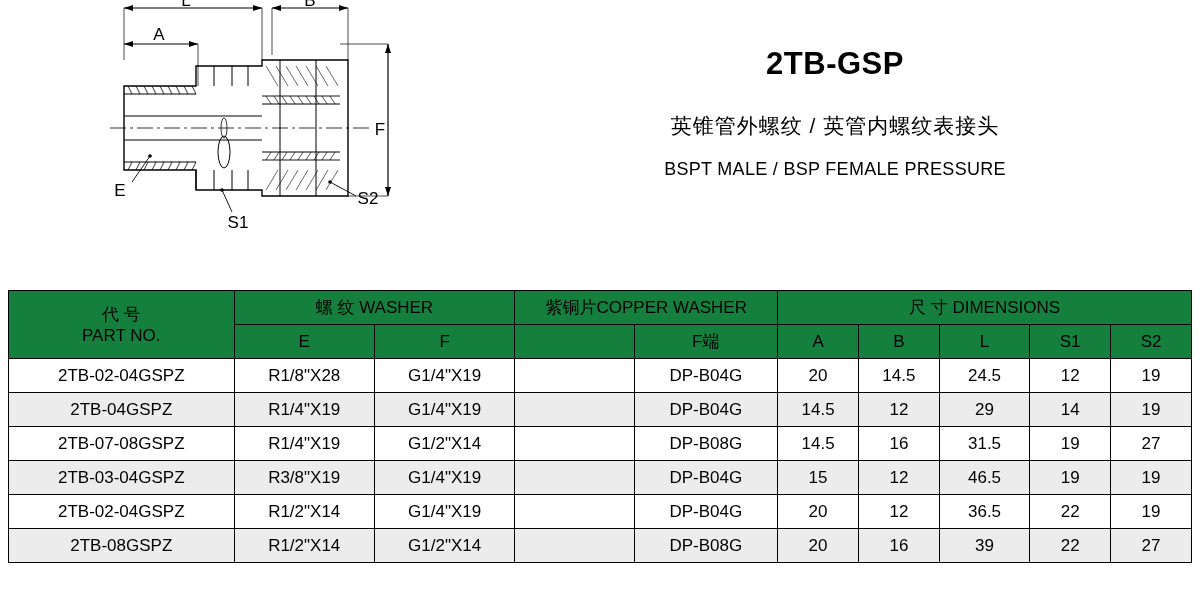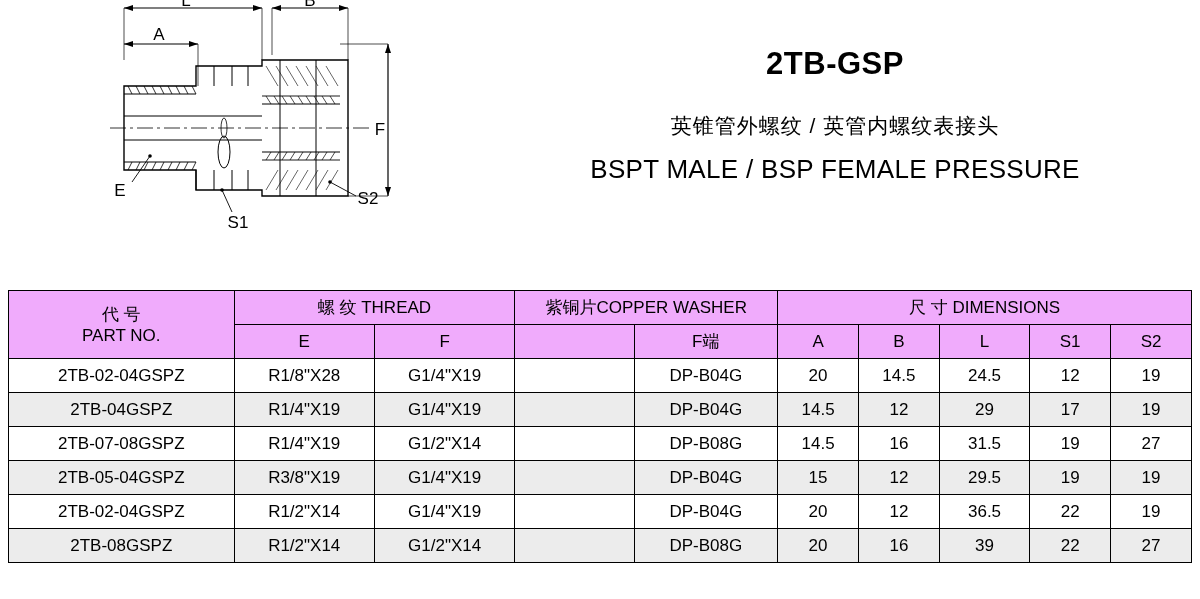--- a/index.html
+++ b/index.html
@@ -21,40 +21,40 @@
     display: flex; flex-direction: column;
     align-items: center; justify-content: flex-start;
     padding-top: 46px;
   }
   .main-title {
     font-size: 31px; font-weight: bold; letter-spacing: 0.5px;
     margin-bottom: 30px;
   }
   .cn-sub { font-size: 21px; margin-bottom: 14px; letter-spacing: 1px; }
   .en-sub {
-    font-size: 26px; line-height: 30px; text-align: center;
+    font-size: 18px; line-height: 30px; text-align: center;
     letter-spacing: 0.3px;
   }
 
   
   .table-wrap { position: absolute; left: 8px; top: 290px; width: 1184px; }
   table.spec {
     border-collapse: collapse;
     width: 1184px;
     table-layout: fixed;
   }
   table.spec th, table.spec td {
     border: 1px solid #000;
     text-align: center;
     font-size: 17px;
     height: 34px;
     padding: 0 2px;
     font-weight: normal;
   }
-  thead th { background: #f0abfc; }
+  thead th { background: #15803d; }
   thead th.hdr-part { font-size: 17px; line-height: 21px; }
   tbody tr:nth-child(even) td { background: #ececec; }
   tbody tr:nth-child(odd) td { background: #ffffff; }
   td.partno, th.hdr-part { }
 
   
   col.c-part { width: 212px; }
   col.c-e    { width: 132px; }
   col.c-f    { width: 132px; }
   col.c-cw   { width: 112px; }
@@ -181,21 +181,21 @@
           <col class="c-l">
         <col class="c-s1">
           <col class="c-s2">
       </colgroup>
       <thead>
         <tr>
           <th class="hdr-part" rowspan="2">
             <div>代 号</div>
             <div>PART NO.</div>
           </th>
-          <th colspan="2">螺 纹 THREAD</th>
+          <th colspan="2">螺 纹 WASHER</th>
           <th colspan="2">紫铜片COPPER WASHER</th>
           <th colspan="5">尺 寸  DIMENSIONS</th>
         </tr>
         <tr>
           <th>E</th>
           <th>F</th>
           <th></th>
           <th>F端</th>
           <th>A</th>
           <th>B</th>
@@ -219,44 +219,44 @@
           </tr>
           <tr>
             <td>2TB-04GSPZ</td>
             <td>R1/4"X19</td>
             <td>G1/4"X19</td>
             <td></td>
             <td>DP-B04G</td>
             <td>14.5</td>
             <td>12</td>
             <td>29</td>
-            <td>17</td>
+            <td>14</td>
             <td>19</td>
           </tr>
           <tr>
             <td>2TB-07-08GSPZ</td>
             <td>R1/4"X19</td>
             <td>G1/2"X14</td>
             <td></td>
             <td>DP-B08G</td>
             <td>14.5</td>
             <td>16</td>
             <td>31.5</td>
             <td>19</td>
             <td>27</td>
           </tr>
           <tr>
-            <td>2TB-05-04GSPZ</td>
+            <td>2TB-03-04GSPZ</td>
             <td>R3/8"X19</td>
             <td>G1/4"X19</td>
             <td></td>
             <td>DP-B04G</td>
             <td>15</td>
             <td>12</td>
-            <td>29.5</td>
+            <td>46.5</td>
             <td>19</td>
             <td>19</td>
           </tr>
           <tr>
             <td>2TB-02-04GSPZ</td>
             <td>R1/2"X14</td>
             <td>G1/4"X19</td>
             <td></td>
             <td>DP-B04G</td>
             <td>20</td>

